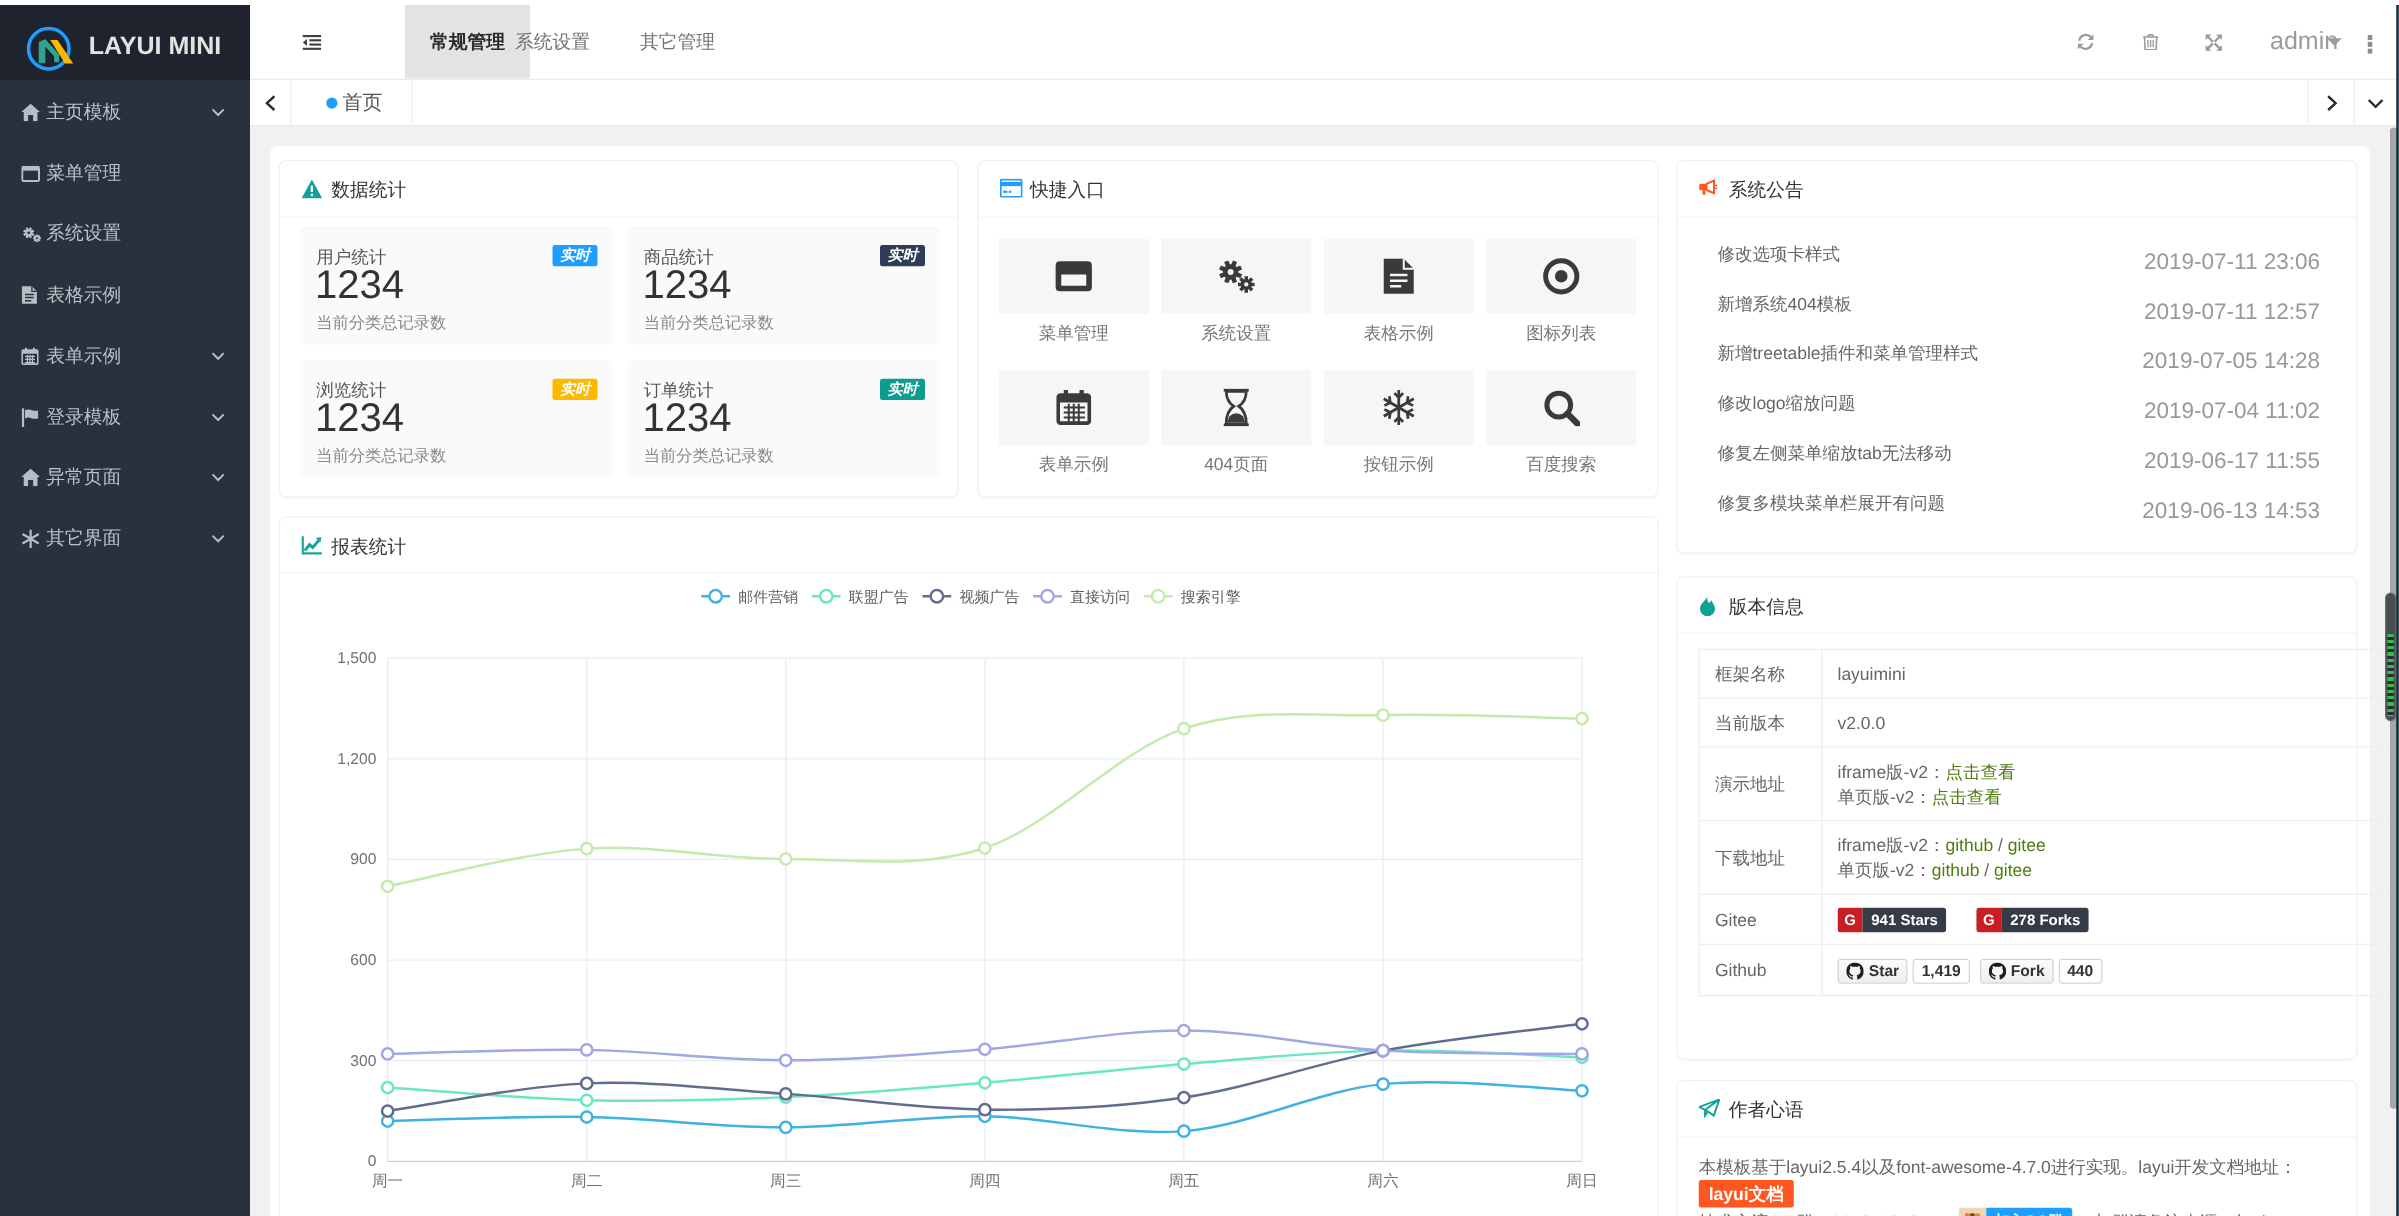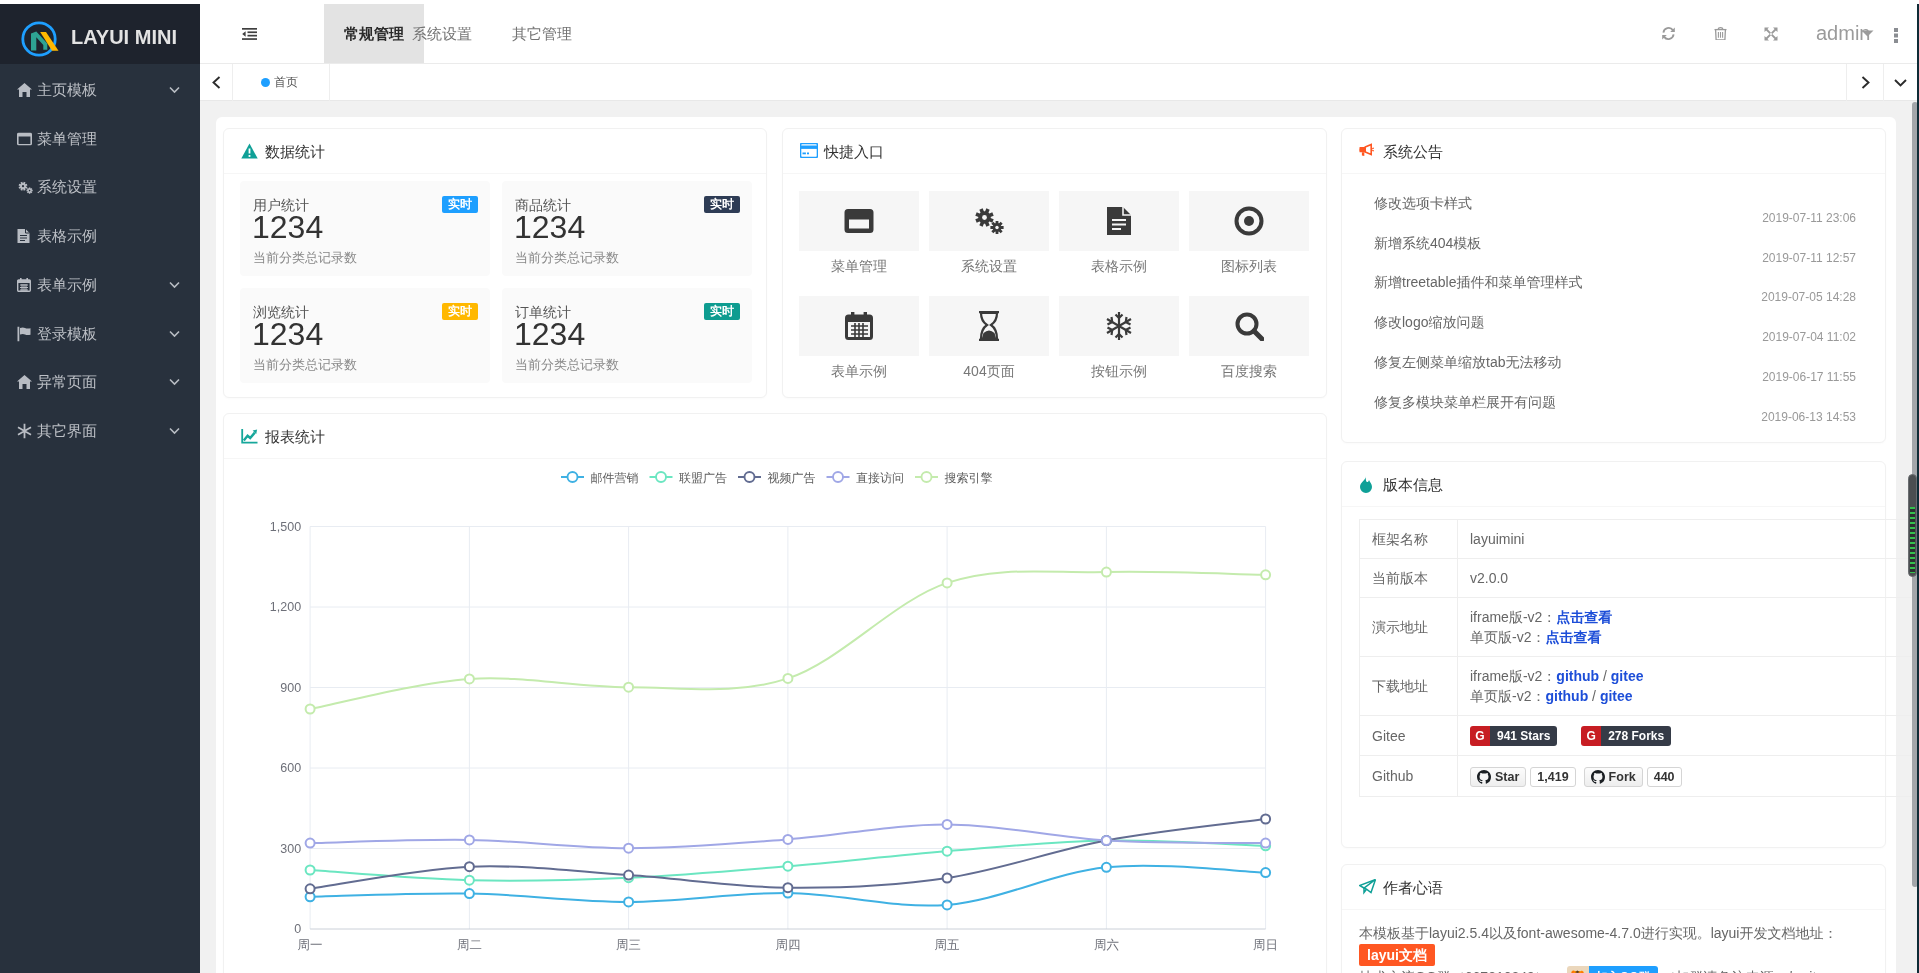--- a/index.html
+++ b/index.html
@@ -27,32 +27,32 @@
 #whitebox { position:absolute; left:216px; top:117px; width:1680px; height:880px; background:#fff; border-radius:6px 6px 0 0; }
 .panel { position:absolute; background:#fff; border:1px solid #f1f1f1; border-radius:6px; box-shadow:0 1px 2px rgba(0,0,0,.02); }
 .phead { height:45px; border-bottom:1px solid #f6f6f6; position:relative; }
 .phead .ptitle { position:absolute; left:41px; top:14px; font-size:15px; color:#333; }
 .phead svg { position:absolute; left:17px; top:14px; }
 
 .scard { position:absolute; width:250px; height:95px; background:#FAFAFA; border-radius:4px; }
 .scard .t1 { position:absolute; left:13px; top:16px; font-size:14px; color:#555; }
 .scard .num { position:absolute; left:12px; top:28px; font-size:32px; color:#333; }
 .scard .t2 { position:absolute; left:13px; top:68px; font-size:13px; color:#888; }
-.badge { position:absolute; right:12px; top:15px; height:17px; line-height:17px; padding:0 6px; border-radius:2px; color:#fff; font-size:12px; font-weight:bold; }
+.badge { position:absolute; right:12px; top:15px; height:17px; line-height:17px; padding:0 6px; border-radius:2px; color:#fff; font-size:12px; font-weight:bold;font-style:italic; }
 
 .qbox { position:absolute; width:120px; height:60px; background:#F6F6F6; display:flex; align-items:center; justify-content:center; }
 .qlbl { position:absolute; width:120px; text-align:center; font-size:14px; color:#777; }
 
 .nrow { position:absolute; left:1374px; width:482px; font-size:14px; color:#666; }
-.nrow .dt { position:absolute; right:0; top:16px; color:#999; font-size:12px; }
+.nrow .dt { position:absolute; right:0; top:4px; color:#999; font-size:18px; }
 
 #vtable { position:absolute; left:1359px; top:519px; width:613px; border-collapse:collapse; font-size:14px; color:#666; }
 #vtable td { border:1px solid #eeeeee; padding:9px 12px; line-height:20px; }
 #vtable td.k { width:98px; white-space:nowrap; color:#666; }
-a.lnk { color:#1d4ed8; text-decoration:none;font-weight:bold; }
+a.lnk { color:#4d7c0f; text-decoration:none; }
 
 #sbthumb { position:absolute; left:1912px; top:102px; width:6px; height:785px; background:#a3a6aa; border-radius:4px; }
 #gthumb { position:absolute; left:1908px; top:474px; width:9px; height:103px; border-radius:5px; background:#4b4e51; border:1px solid #6a6d70; overflow:hidden; }
 #gthumb .stripes { position:absolute; left:1px; right:1px; top:32px; bottom:3px; background:repeating-linear-gradient(to bottom,#35c04e 0 2.5px,#2b2f31 2.5px 5px); }
 #tealedge { position:absolute; left:1917px; top:4px; width:2px; height:969px; background:#0e2b36; }
 </style>
 </head>
 <body>
 <div id="side"></div>
 <div id="logo">
@@ -203,21 +203,21 @@
 </div>
 
 <div id="tabbar">
   <div class="tcell" style="left:0;width:33px;border-right:1px solid #eee;">
     <svg width="9" height="13" viewBox="0 0 9 13" fill="none" stroke="#2b2b2b" stroke-width="1.9">
         <path d="M7.5 1 L1.5 6.5 L7.5 12"></path>
       </svg>
   </div>
   <div class="tcell" style="left:34px;width:96px;border-right:1px solid #eee;justify-content:flex-start;">
     <span style="width:9px;height:9px;border-radius:50%;background:#1E9FFF;margin-left:27px;"></span>
-    <span style="font-size:12px;color:#555;margin-left:4px;">首页</span>
+    <span style="font-size:16px;color:#555;margin-left:4px;">首页</span>
   </div>
   <div class="tcell" style="left:1646px;width:37px;border-left:1px solid #eee;">
     <svg width="9" height="13" viewBox="0 0 9 13" fill="none" stroke="#2b2b2b" stroke-width="1.9">
         <path d="M1.5 1 L7.5 6.5 L1.5 12"></path>
       </svg>
   </div>
   <div class="tcell" style="left:1683px;width:34px;border-left:1px solid #eee;">
     <svg width="13" height="8" viewBox="0 0 13 8" fill="none" stroke="#2b2b2b" stroke-width="1.9">
         <path d="M1 1 L6.5 6.5 L12 1"></path>
       </svg>

